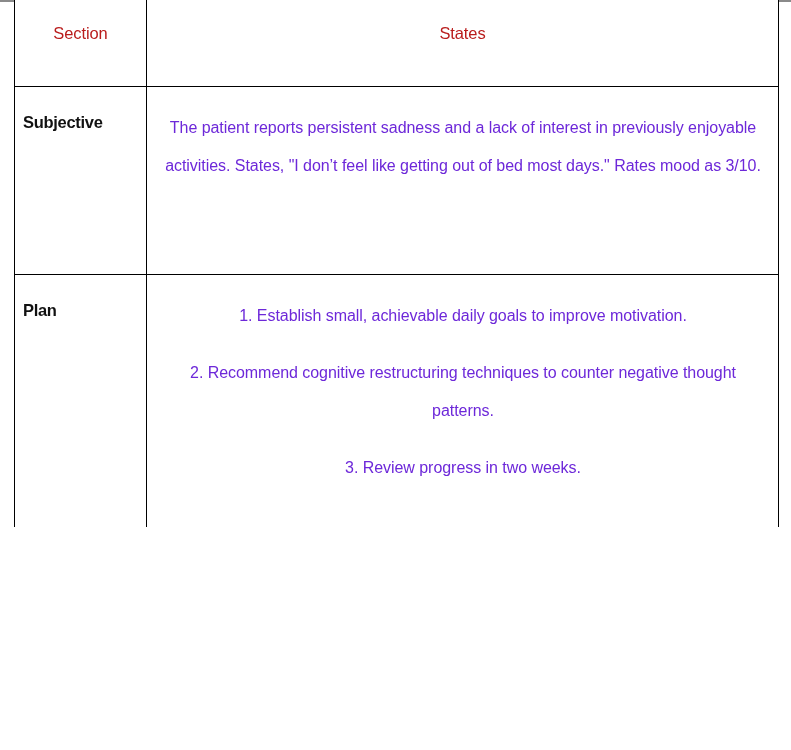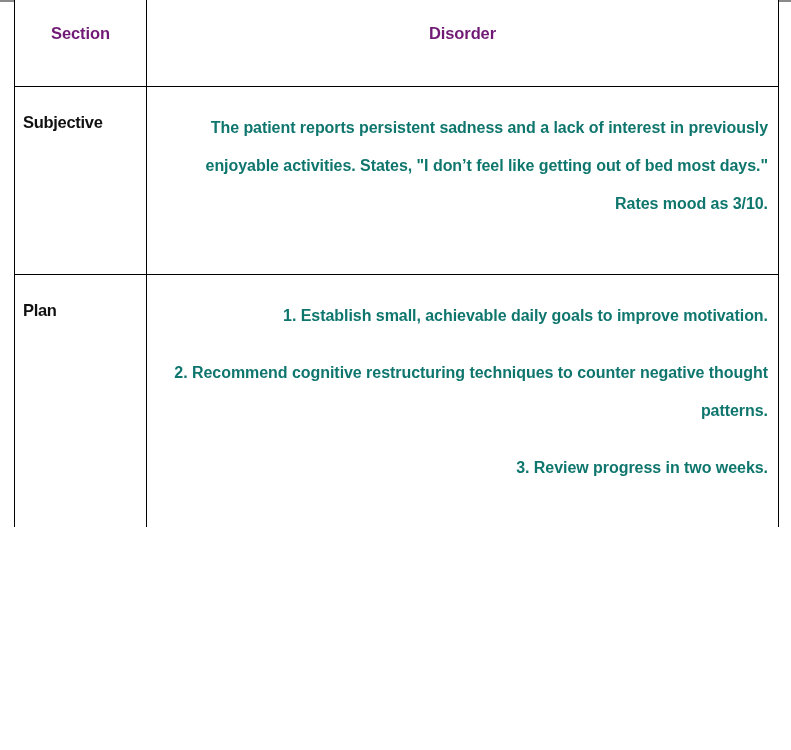--- a/index.html
+++ b/index.html
@@ -54,23 +54,23 @@
     vertical-align: top;
     background: #ffffff;
   }
 
   
   .header-row th {
     height: 86px;
     padding: 0;
     vertical-align: top;
     text-align: center;
-    font-weight: bold;
+    font-weight: normal;
     font-size: 16.5px;
-    color: #701a75;
+    color: #b91c1c;
     letter-spacing: -0.1px;
   }
   .header-row th .head-text {
     display: block;
     padding-top: 24px;
   }
 
   
   .label-cell {
     padding: 26px 8px 0 8px;
@@ -78,25 +78,24 @@
     font-size: 16.5px;
     color: #111111;
     text-align: left;
     letter-spacing: -0.3px;
     white-space: nowrap;
   }
 
   .details-cell {
     padding: 22px 10px 22px 11px;
     font-size: 16px;
-    color: #0f766e;
+    color: #6d28d9;
     line-height: 38px;
-    text-align: right;
+    text-align: center;
     letter-spacing: -0.05px;
-    font-weight: bold;
   }
 
   .details-cell p {
     margin: 0;
   }
   .details-cell p + p {
     margin-top: 19px;
   }
 
   
@@ -128,21 +127,21 @@
       <col class="col-section">
       <col class="col-details">
     </colgroup>
 
     <thead>
       <tr class="header-row">
         <th>
           <span class="head-text">Section</span>
         </th>
         <th>
-          <span class="head-text">Disorder</span>
+          <span class="head-text">States</span>
         </th>
       </tr>
     </thead>
 
     <tbody>
       <tr class="row-subjective">
         <td class="label-cell">Subjective</td>
         <td class="details-cell">
           <p>The patient reports persistent sadness and a lack of interest in previously enjoyable activities. States, "I don’t feel like getting out of bed most days." Rates mood as 3/10.</p>
         </td>

